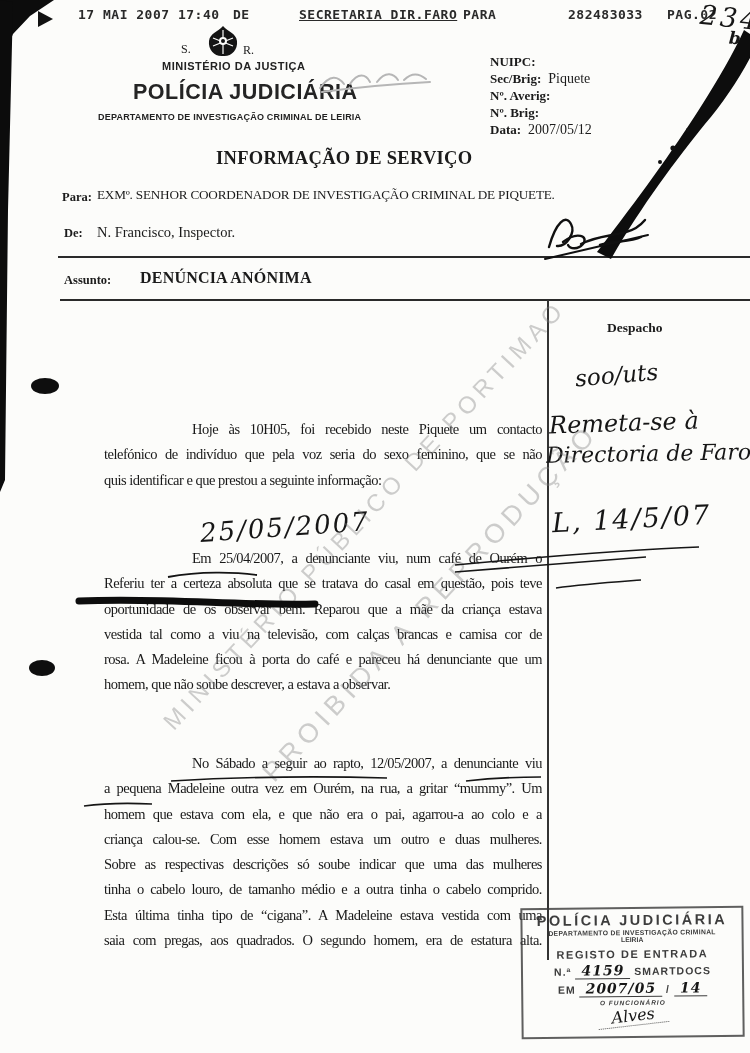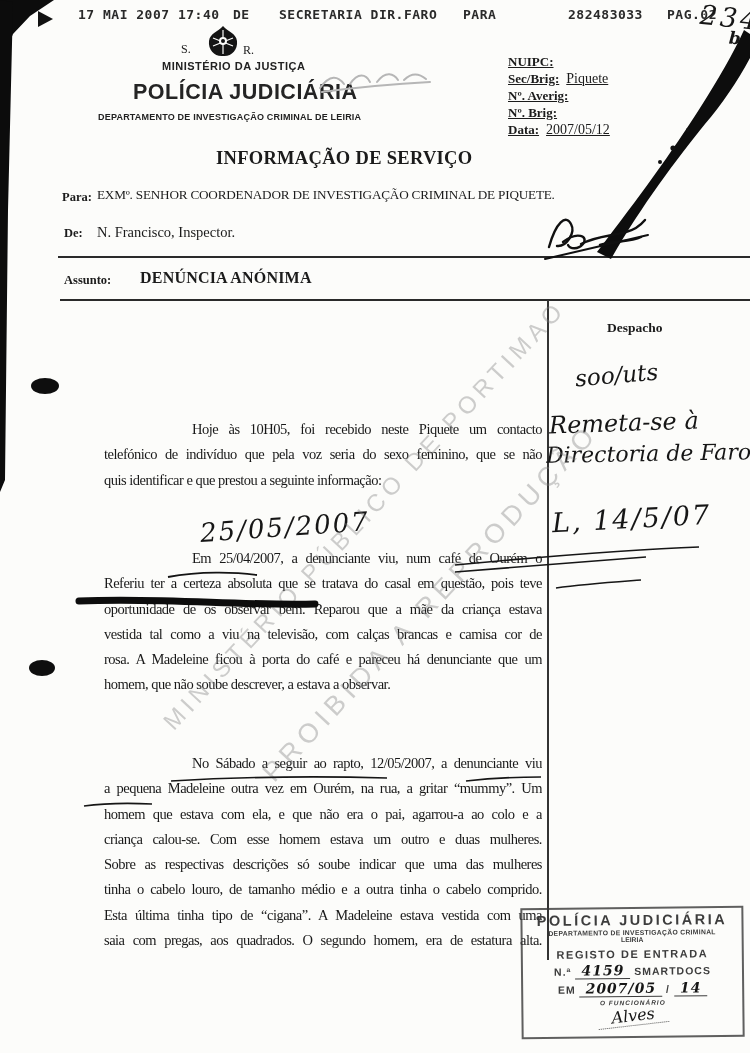--- a/index.html
+++ b/index.html
@@ -3,36 +3,36 @@
 <meta charset="utf-8">
 <style>
   html,body{margin:0;padding:0;background:#888;}
   .page{position:relative;width:750px;height:1053px;margin:0 auto;background:#fcfcfa;overflow:hidden;
         font-family:"Liberation Serif",serif;color:#1b1b1b;}
   .abs{position:absolute;}
   
   .fax{font-family:"DejaVu Sans Mono",monospace;font-size:13px;font-weight:bold;color:#2a2a2a;letter-spacing:.5px;white-space:nowrap;}
   .fx-datetime{left:78px;top:7px;}
   .fx-de{left:233px;top:7px;}
-  .fx-from{left:279px;top:7px;}
+  .fx-from{left:299px;top:7px;text-decoration:underline;}
   .fx-para{left:463px;top:7px;}
   .fx-num{left:568px;top:7px;}
   .fx-pag{left:648px;top:7px;margin-left:19px;}
   .hand{font-family:"DejaVu Serif",serif;font-style:italic;color:#161616;white-space:nowrap;}
   .hand-page{left:700px;top:2px;font-size:27px;transform:rotate(6deg);letter-spacing:3px;}
   .hand-mark{left:729px;top:28px;font-size:17px;font-weight:bold;transform:rotate(4deg);}
   
   .lh-s{left:181px;top:42px;font-size:12px;}
   .lh-r{left:243px;top:43px;font-size:12px;}
   .crest{left:203px;top:24px;}
   .lh-min{left:162px;top:60px;font-family:"Liberation Sans",sans-serif;font-size:11px;font-weight:bold;letter-spacing:.5px;color:#222;}
   .lh-pj{left:133px;top:80px;font-family:"Liberation Sans",sans-serif;font-size:21.5px;font-weight:bold;letter-spacing:.5px;color:#242424;}
   .lh-dep{left:98px;top:112px;font-family:"Liberation Sans",sans-serif;font-size:9px;font-weight:bold;letter-spacing:.2px;color:#222;}
   
-  .meta-row{left:508px;font-size:13px;white-space:nowrap;text-decoration:underline;}
+  .meta-row{left:490px;font-size:13px;white-space:nowrap;}
   .meta-row b{font-size:13px;}
   .meta-row .val{font-size:14px;margin-left:7px;text-align:center;}
   
   .doc-title{left:216px;top:148px;font-size:18.5px;font-weight:bold;letter-spacing:.3px;}
   .lbl{font-size:12.5px;font-weight:bold;}
   .para-lbl{left:62px;top:190px;}
   .para-val{left:97px;top:187px;font-size:13.2px;letter-spacing:-.2px;white-space:nowrap;}
   .de-lbl{left:64px;top:226px;}
   .de-val{left:97px;top:224px;font-size:14.5px;}
   .asu-lbl{left:64px;top:273px;}

